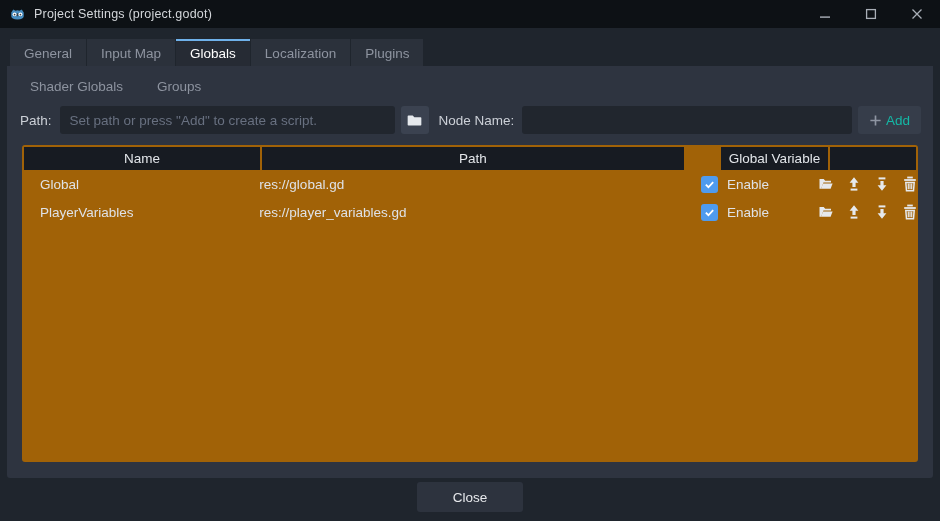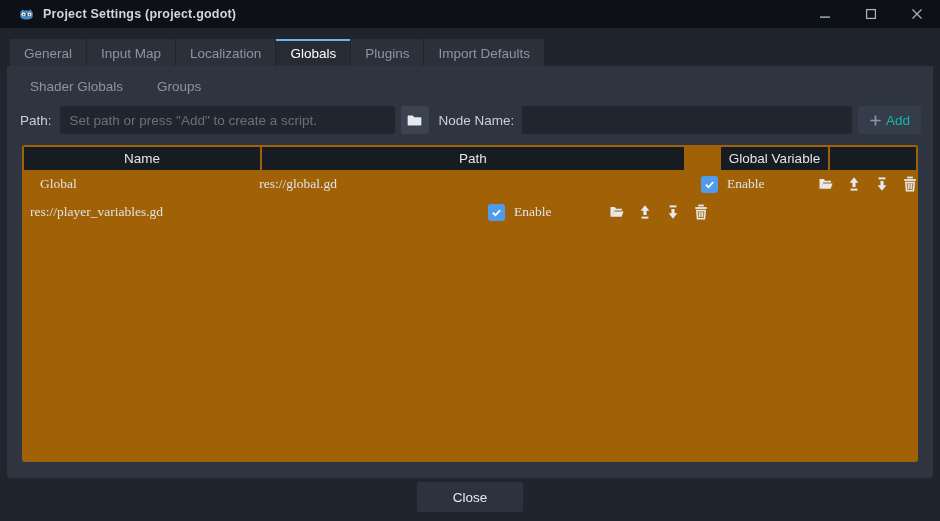--- a/index.html
+++ b/index.html
@@ -8,21 +8,21 @@
     font-family:"Liberation Sans", sans-serif;
     background:#1f252d;
     overflow:hidden;
     -webkit-font-smoothing:antialiased;
   }
   .window { width:940px; height:521px; display:flex; flex-direction:column;
     box-shadow: inset 0 0 0 1px #0c0f13; }
 
   
   .titlebar { height:28px; background:#0d1115; display:flex; align-items:center;
-    padding-left:18px; flex:0 0 auto;font-weight:bold; }
+    padding-left:9px; flex:0 0 auto; }
   .godot-logo { width:17px; height:17px; flex:0 0 auto; }
   .title-text { color:#d3d6da; font-size:12.5px; margin-left:8px; letter-spacing:.2px; }
   .win-controls { margin-left:auto; display:flex; height:100%; }
   .win-btn { width:46px; height:100%; display:flex; align-items:center; justify-content:center;
     color:#a9afb7; cursor:default; }
   .win-btn svg { display:block; }
 
   
   .dialog-body { flex:1; background:#1f252d; display:flex; flex-direction:column; }
 
@@ -65,21 +65,21 @@
   .table { margin:0 15px; background:#a16207; border-radius:3px; height:317px;
     display:flex; flex-direction:column; overflow:hidden; flex:0 0 auto; }
   .thead { display:flex; padding:2px 2px 0 2px; gap:2px; height:25px; flex:0 0 auto; }
   .th { background:#171b22; color:#e3e6ea; font-size:13.5px; display:flex;
     align-items:center; justify-content:center; height:23px; }
   .col-name { width:236px; }
   .col-path { width:422px; }
   .col-gv { width:107px;margin-left:35px; }
   .col-actions { flex:1; }
   .trow { display:flex; height:28px; align-items:center; font-size:13.5px; color:#dfe2e7; }
-  .td { display:flex; align-items:center; height:100%;font-family:Liberation Serif, serif; }
+  .td { display:flex; align-items:center; height:100%; }
   .td.col-name { width:238px; padding-left:18px; }
   .td.col-path { width:424px; padding-left:8px; }
   .td.col-gv { width:109px; padding-left:7px; gap:9px; }
   .td.col-actions { padding-left:19px; gap:12px; }
   .checkbox { width:17px; height:17px; border-radius:3px; background:#4f9bee;
     display:flex; align-items:center; justify-content:center; cursor:default; flex:0 0 auto; }
   .row-icon { width:16px; height:16px; display:flex; align-items:center; justify-content:center;
     cursor:default; }
 
   
@@ -119,24 +119,23 @@
           </svg>
       </div>
     </div>
   </div>
 
   <div class="dialog-body">
 
     <div class="tabstrip">
       <div class="tab">General</div>
       <div class="tab">Input Map</div>
+      <div class="tab active">Globals</div>
       <div class="tab">Localization</div>
-      <div class="tab active">Globals</div>
       <div class="tab">Plugins</div>
-      <div class="tab">Import Defaults</div>
     </div>
 
     <div class="panel">
 
       <div class="subtabs">
         <div class="subtab">Shader Globals</div>
         <div class="subtab">Groups</div>
       </div>
 
       <div class="pathrow">
@@ -204,20 +203,23 @@
                 <rect x="5.2" y="0.6" width="5.6" height="1.8" fill="#e6e9ed"></rect>
                 <rect x="2.2" y="3.1" width="11.6" height="1.8" fill="#e6e9ed"></rect>
                 <path d="M3.8 6.4 h8.4 L11.5 14.8 H4.5 z" fill="none" stroke="#e6e9ed" stroke-width="1.5"></path>
                 <path d="M6.3 7.6 v5.6 M8 7.6 v5.6 M9.7 7.6 v5.6" stroke="#e6e9ed" stroke-width="1.2"></path>
               </svg>
             </span>
           </div>
         </div>
 
         <div class="trow">
+          <div class="td col-name">
+              <span>PlayerVariables</span>
+            </div>
           <div class="td col-path">
               <span>res://player_variables.gd</span>
             </div>
           <div class="td col-gv">
             <span class="checkbox">
               <svg width="11" height="11" viewBox="0 0 12 12">
                 <path d="M2 6.2 L4.8 9 L10 3.4" fill="none" stroke="#ffffff" stroke-width="2"></path>
               </svg>
             </span>
             <span>Enable</span>

